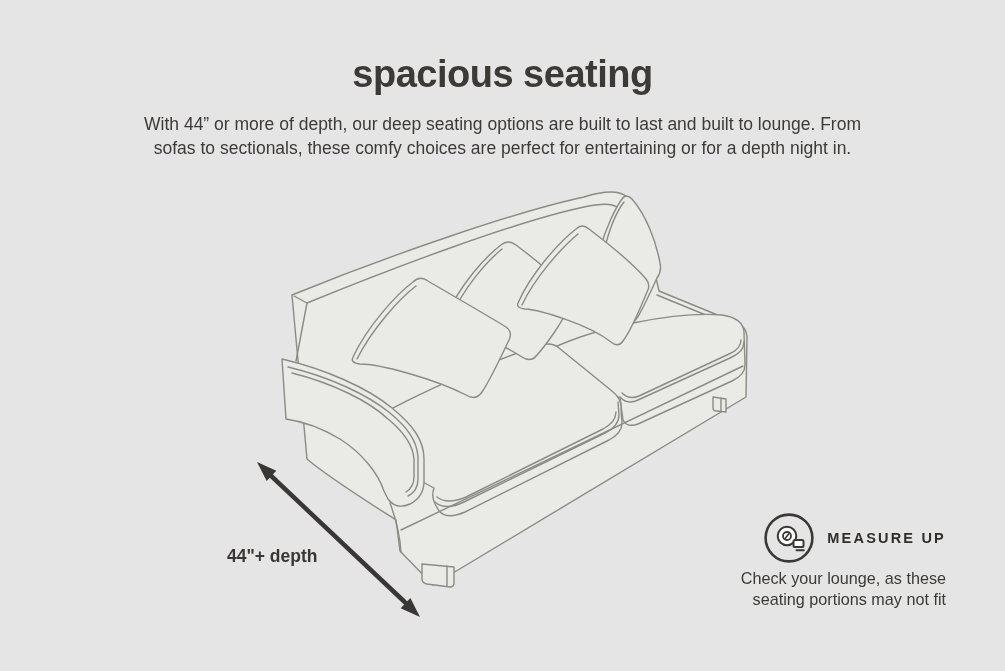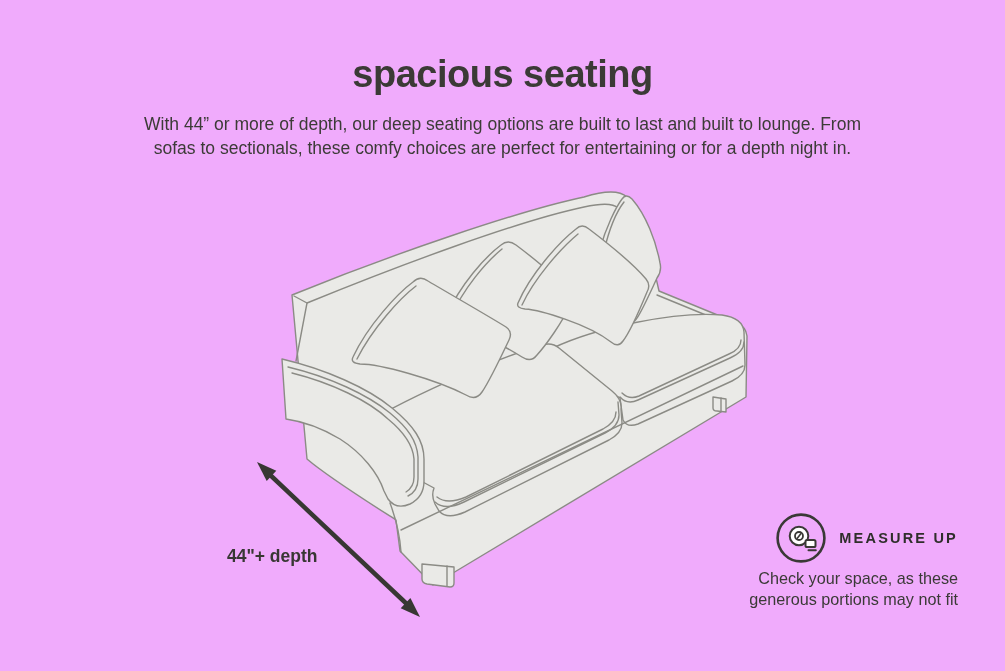--- a/index.html
+++ b/index.html
@@ -1,36 +1,36 @@
 <!DOCTYPE html>
 <html><head>
 <meta charset="utf-8">
 <style>
   html,body{margin:0;padding:0;background:#ffffff;}
   .canvas{
-    position:relative;width:1005px;height:671px;background:#f0abfc;overflow:hidden;
+    position:relative;width:1005px;height:671px;background:#e5e5e5;overflow:hidden;
     font-family:"Liberation Sans", sans-serif;color:#3b3a36;
   }
   .title{
     position:absolute;left:0;top:53px;width:1005px;text-align:center;
     font-size:38px;font-weight:bold;letter-spacing:-0.5px;color:#3b3a36;
   }
   .intro{
     position:absolute;left:0;top:112px;width:1005px;text-align:center;
     font-size:17.5px;line-height:24px;color:#3c3b37;
   }
   .intro div{white-space:nowrap;}
   .sofa-svg{position:absolute;left:250px;top:175px;}
   .arrow-svg{position:absolute;left:243px;top:445px;}
   .dim-label{
     position:absolute;left:227px;top:546px;
     font-size:17.5px;font-weight:bold;color:#383733;white-space:nowrap;
   }
   .measure{
-    position:absolute;right:47px;top:512px;width:240px;
+    position:absolute;right:59px;top:512px;width:240px;
   }
   .measure-head{
     display:flex;align-items:center;justify-content:flex-end;gap:12px;
   }
   .measure-title{
     font-size:14.5px;font-weight:bold;letter-spacing:2.2px;color:#2f2e2b;white-space:nowrap;
   }
   .measure-note{
     margin-top:4px;text-align:right;font-size:16.2px;line-height:20.5px;color:#3b3a37;
   }
@@ -124,18 +124,18 @@
           <circle cx="24" cy="24" r="9.3" stroke-width="2" fill="#ffffff"></circle>
           <rect x="30.5" y="28" width="10" height="7" rx="1.6" stroke-width="2" fill="#ffffff"></rect>
           <circle cx="24" cy="24" r="4" stroke-width="1.8"></circle>
           <line x1="22.3" y1="26.2" x2="25.8" y2="21.8" stroke-width="1.6"></line>
           <line x1="33.5" y1="38.2" x2="40.8" y2="38.2" stroke-width="2"></line>
         </g>
       </svg>
       <span class="measure-title">MEASURE UP</span>
     </div>
     <div class="measure-note">
-      <div>Check your space, as these</div>
-      <div>generous portions may not fit</div>
+      <div>Check your lounge, as these</div>
+      <div>seating portions may not fit</div>
     </div>
   </div>
 
 </div>
 
 </body></html>

